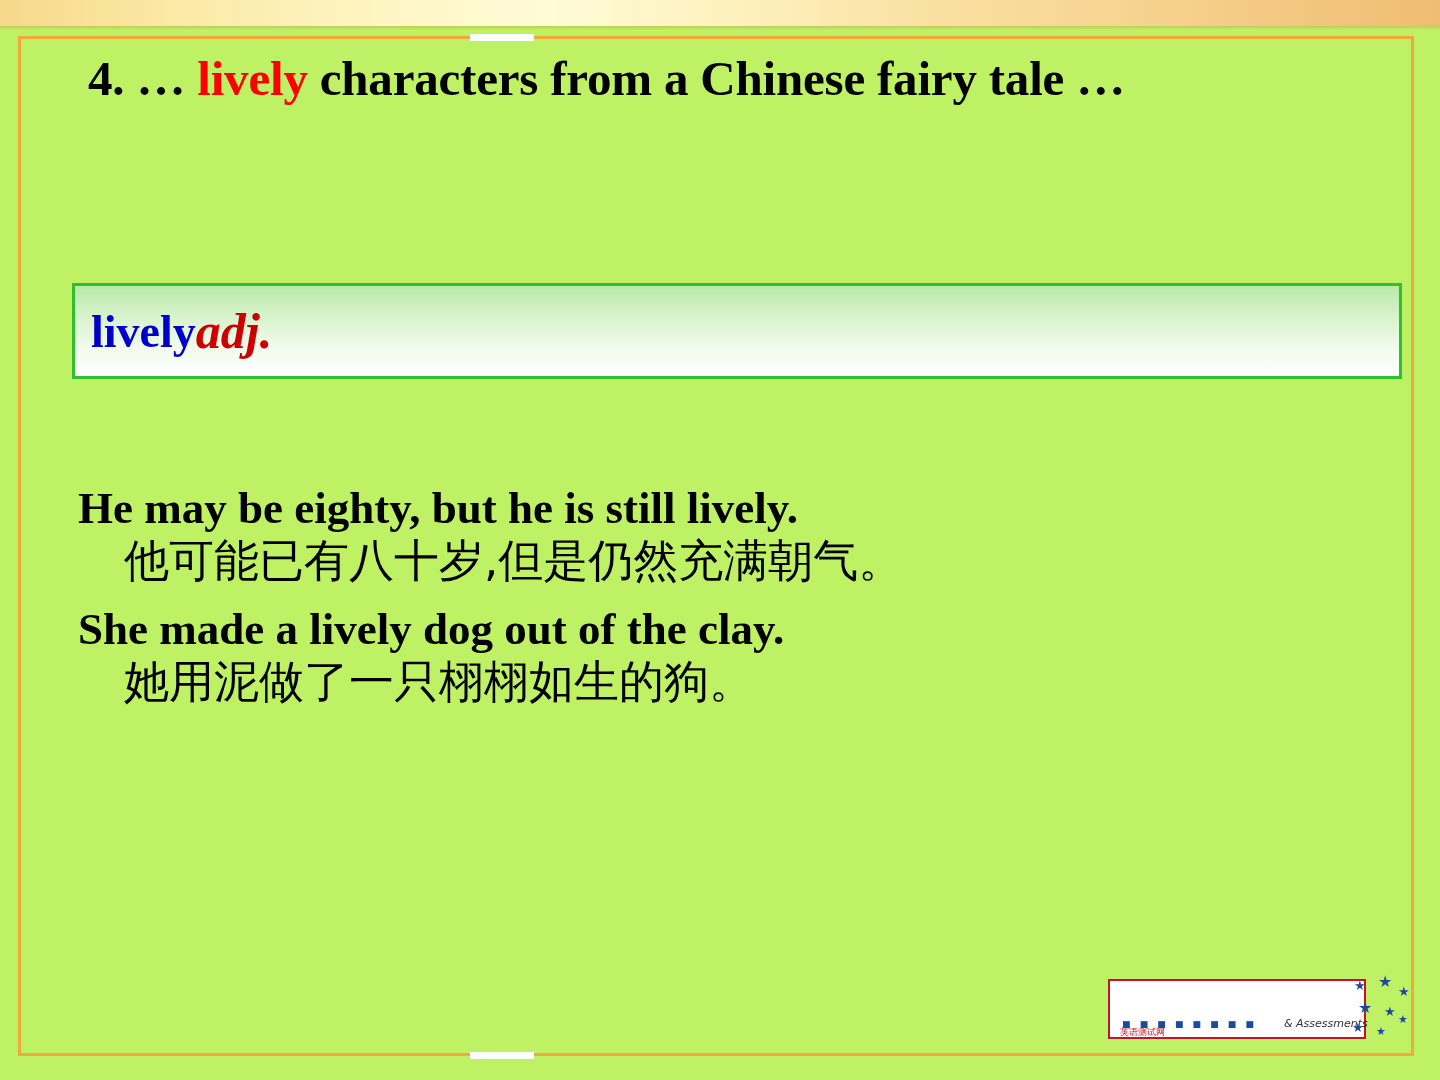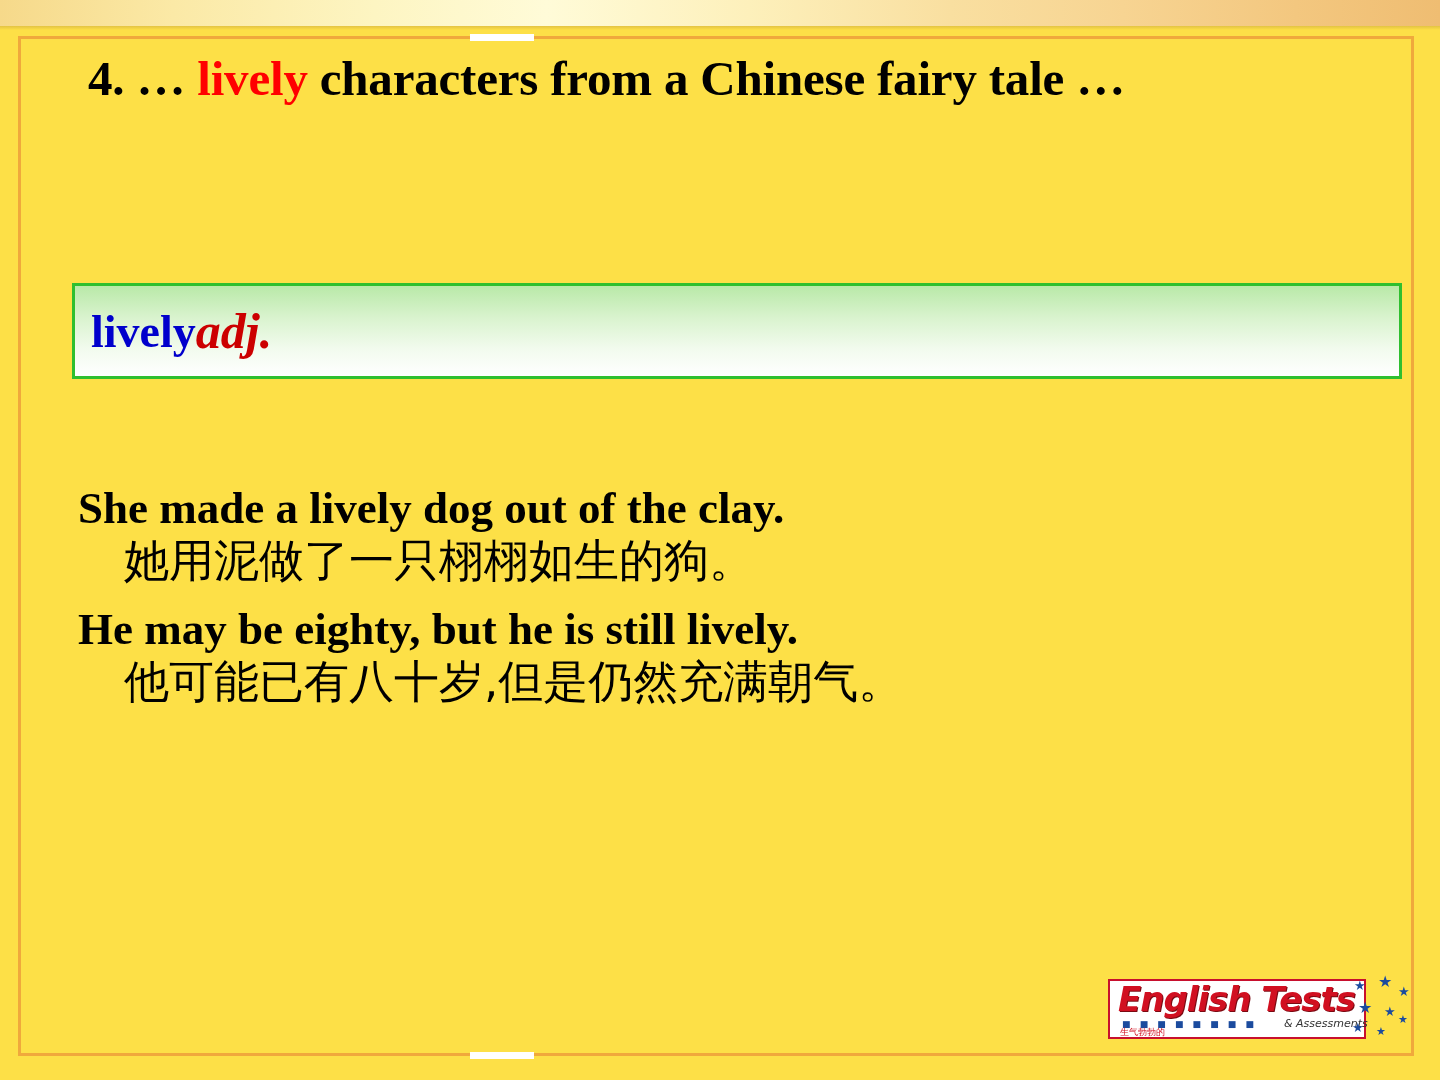--- a/index.html
+++ b/index.html
@@ -10,21 +10,21 @@
     width: 1440px;
     height: 1080px;
     background: #ffffff;
     font-family: "Liberation Serif", serif;
     overflow: hidden;
     position: relative;
   }
   .slide {
     position: absolute;
     inset: 0;
-    background: #fde047;
+    background: #bef264;
   }
   
   .top-band {
     position: absolute;
     left: 0; top: 0;
     width: 1440px; height: 26px;
     background: linear-gradient(to right,
        #f6d98a 0%, #fbe9a6 12%, #fdf5c2 26%, #fffbd8 38%,
        #fdf0bb 52%, #f9dfa0 66%, #f7d492 78%, #f3c77f 90%, #efbd72 100%);
   }
@@ -219,34 +219,33 @@
       <span>characters from a Chinese fairy tale …</span>
     </div>
 
     <div class="defbox">
       <span class="word">lively</span>
       <span class="pos">adj.</span>
     </div>
 
     <div class="examples">
       <div class="ex-block">
+        <div class="ex-en">He may be eighty, but he is still lively.</div>
+        <div class="ex-cn">他可能已有八十岁,但是仍然充满朝气。</div>
+      </div>
+      <div class="ex-block">
         <div class="ex-en">She made a lively dog out of the clay.</div>
         <div class="ex-cn">她用泥做了一只栩栩如生的狗。</div>
       </div>
-      <div class="ex-block">
-        <div class="ex-en">He may be eighty, but he is still lively.</div>
-        <div class="ex-cn">他可能已有八十岁,但是仍然充满朝气。</div>
-      </div>
     </div>
 
     <div class="logo">
       <div class="logo-plate"></div>
-      <div class="logo-text">English Tests</div>
       <div class="logo-sub">■ ■ ■ ■ ■ ■ ■ ■</div>
-      <div class="logo-cn">生气勃勃的</div>
+      <div class="logo-cn">英语测试网</div>
       <div class="logo-sub2">&amp; Assessments</div>
       <div class="logo-stars">
         <span style="left:6px;  top:4px;">★</span>
         <span style="left:30px; top:0px;  font-size:16px;">★</span>
         <span style="left:50px; top:10px;">★</span>
         <span style="left:10px; top:26px; font-size:16px;">★</span>
         <span style="left:36px; top:30px;">★</span>
         <span style="left:4px;  top:46px;">★</span>
         <span style="left:28px; top:50px; font-size:11px;">★</span>
         <span style="left:50px; top:38px; font-size:11px;">★</span>

